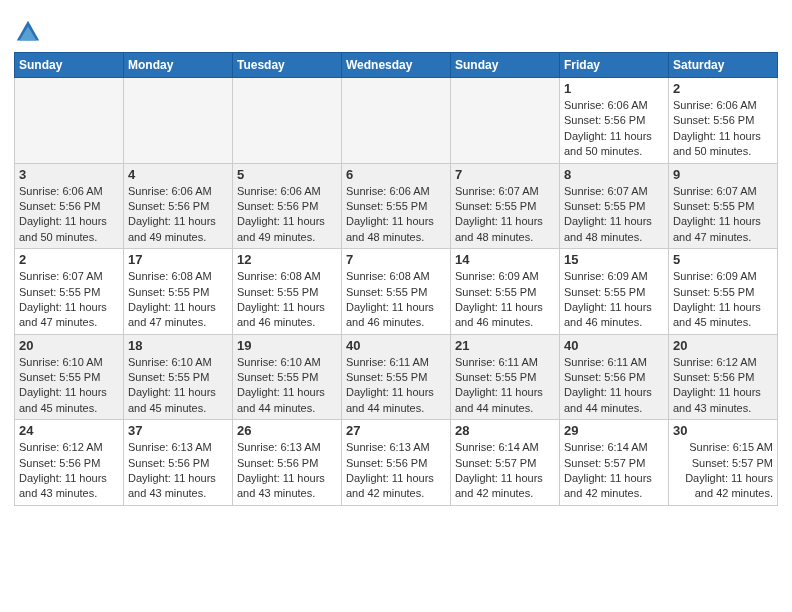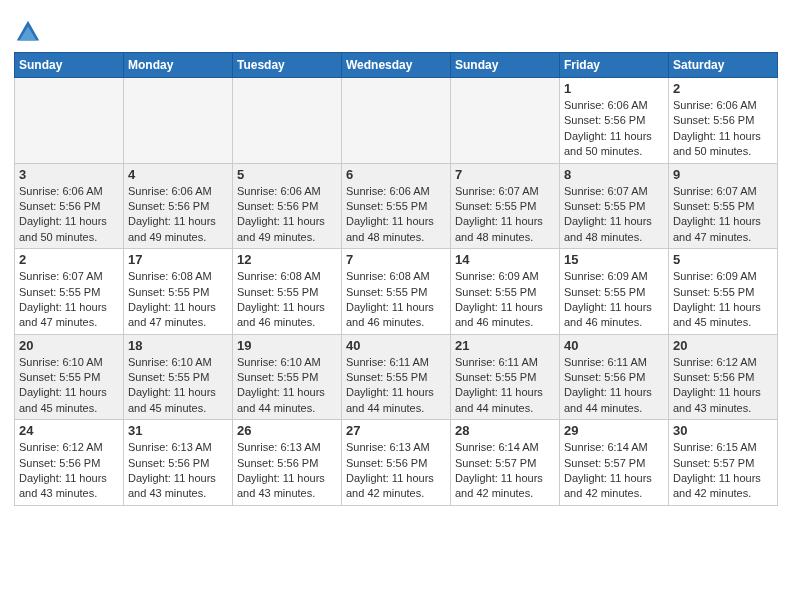--- a/index.html
+++ b/index.html
@@ -301,21 +301,21 @@
         </tr>
         <tr>
           <td>
             <div class="day-number">24</div>
             <div class="day-info" style="white-space: pre-line;">Sunrise: 6:12 AM
 Sunset: 5:56 PM
 Daylight: 11 hours
 and 43 minutes.</div>
           </td>
           <td>
-            <div class="day-number">31</div>
+            <div class="day-number">37</div>
             <div class="day-info" style="white-space: pre-line;">Sunrise: 6:13 AM
 Sunset: 5:56 PM
 Daylight: 11 hours
 and 43 minutes.</div>
           </td>
           <td>
             <div class="day-number">26</div>
             <div class="day-info" style="white-space: pre-line;">Sunrise: 6:13 AM
 Sunset: 5:56 PM
 Daylight: 11 hours
@@ -337,21 +337,21 @@
           </td>
           <td>
             <div class="day-number">29</div>
             <div class="day-info" style="white-space: pre-line;">Sunrise: 6:14 AM
 Sunset: 5:57 PM
 Daylight: 11 hours
 and 42 minutes.</div>
           </td>
           <td>
             <div class="day-number">30</div>
-            <div class="day-info" style="white-space: pre-line;">Sunrise: 6:15 AM
+            <div class="day-info" style="white-space: pre-line; text-align: right;">Sunrise: 6:15 AM
 Sunset: 5:57 PM
 Daylight: 11 hours
 and 42 minutes.</div>
           </td>
         </tr>
       </tbody>
   </table>
 </div>
 
 </body></html>

